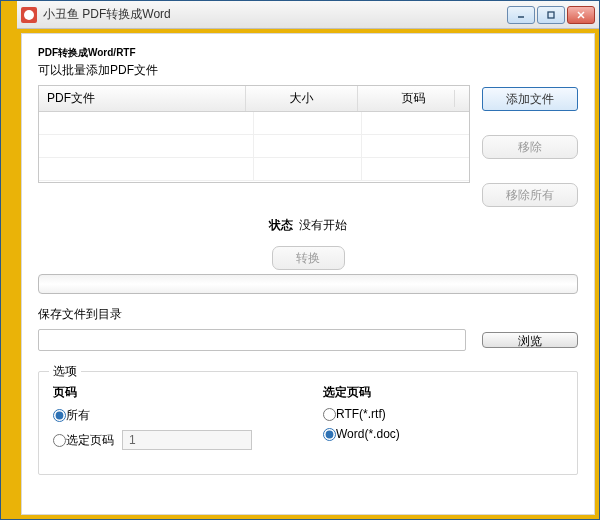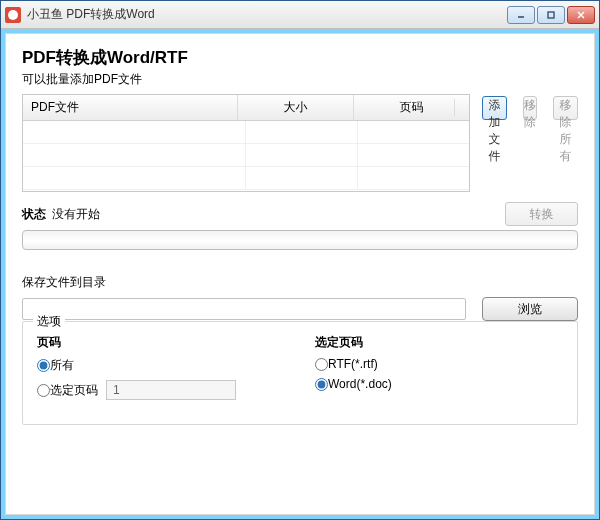--- a/index.html
+++ b/index.html
@@ -1,63 +1,63 @@
 <!DOCTYPE html>
 <html><head>
 <meta charset="utf-8">
 <style>
 * { box-sizing: border-box; margin: 0; padding: 0; }
 body { font-family: "Microsoft YaHei", "SimSun", Arial, sans-serif; font-size: 12px; background: #fff; }
 
-.window { width: 600px; height: 520px; border: 1px solid #2a5a8a; background: #7dd3fc; display: flex; flex-direction: column; }
+.window { width: 600px; height: 520px; border: 1px solid #2a5a8a; background: #eab308; display: flex; flex-direction: column; padding-left: 16px; }
 
 .titlebar { height: 28px; background: linear-gradient(#f8f8f8, #e4e4e4); display: flex; align-items: center; padding: 0 4px; border-bottom: 1px solid #c0c0c0; }
 .app-icon { width: 16px; height: 16px; background: #d94a3a; border-radius: 2px; margin-right: 6px; position: relative; }
 .app-icon::after { content: ""; position: absolute; left: 3px; top: 3px; width: 10px; height: 10px; background: #fff; border-radius: 50%; }
 .title-text { flex: 1; font-size: 12px; color: #333; }
 .win-controls { display: flex; gap: 2px; }
 .win-btn { width: 28px; height: 18px; border: 1px solid #6a8bb0; border-radius: 3px; background: linear-gradient(#eaf3fb,#c8dff5); display:flex; align-items:center; justify-content:center; cursor:pointer; }
 .win-btn.close { background: linear-gradient(#f5b3ab,#d9604f); border-color:#a83a2c; }
 .win-btn svg { width:10px; height:10px; }
 
 .client { flex:1; background:#fff; margin:4px; border:1px solid #d8d8d8; padding:12px 16px 16px; display:flex; flex-direction:column; }
 
-.section-title { font-weight:bold; font-size:17px; margin-bottom:2px; }
+.section-title { font-weight:bold; font-size:10px; margin-bottom:2px; }
 .section-sub { font-size:12px; margin-bottom:6px; }
 
 .row-main { display:flex; gap:12px; }
 .table-wrap { flex:1; }
 .table { border:1px solid #c8c8c8; width:100%; }
 .thead { display:flex; background:linear-gradient(#fefefe,#ececec); border-bottom:1px solid #d0d0d0; }
 .th { padding:4px 8px; font-size:12px; border-right:1px solid #dcdcdc; text-align:center; }
 .th:first-child { text-align:left; flex:2.4; }
 .th:nth-child(2){ flex:1.2; }
 .th:nth-child(3){ flex:1.2; border-right:none; position:relative; }
 .th:nth-child(3)::after { content:""; position:absolute; right:4px; top:4px; bottom:4px; width:10px; border-left:1px solid #dcdcdc; }
 .tbody { height:70px; background:#fff; }
 .trow { display:flex; height:23px; border-bottom:1px solid #efefef; }
 .tcell { flex:2.4; border-right:1px solid #efefef; }
 .tcell:nth-child(2){flex:1.2;}
 .tcell:nth-child(3){flex:1.2;border-right:none;}
 
-.side-btns { width:96px; display:flex; flex-direction:row; gap:16px; padding-top:2px; }
+.side-btns { width:96px; display:flex; flex-direction:column; gap:24px; padding-top:2px; }
 .btn { height:24px; border:1px solid #9aa8b8; border-radius:3px; background:linear-gradient(#fefefe,#e6e6e6); font-size:12px; cursor:pointer; color:#333; }
 .btn.primary { border:1.5px solid #2e72b5; background:linear-gradient(#f4f9ff,#d7e8f8); }
-.btn:disabled, .btn.disabled { color:#9a9a9a; border-color:#c8c8c8; background:linear-gradient(#fafafa,#eeeeee); cursor:default; }
+.btn:disabled, .btn.disabled { color:#9a9a9a; border-color:#c8c8c8; background:linear-gradient(#fafafa,#eeeeee); cursor:default;border-radius:7px; }
 
-.status-row { display:flex; gap:12px; margin-top:10px; align-items:center; }
+.status-row { display:flex; gap:12px; margin-top:10px; align-items:center;flex-direction:column; }
 .status-left { flex:1; display:flex; gap:6px; align-items:baseline; }
 .progress { margin-top:4px; width:calc(100% - 0px); height:20px; border:1px solid #bcbcbc; border-radius:4px; background:linear-gradient(#f2f2f2,#fff,#f2f2f2); }
 
-.savedir-label { margin-top:24px; margin-bottom:6px; }
+.savedir-label { margin-top:12px; margin-bottom:6px; }
 .savedir-row { display:flex; gap:16px; align-items:center; }
 .text-input { flex:1; height:22px; border:1px solid #c2c2c2; border-radius:2px; background:#fff; padding:2px 6px; font-size:12px; }
-.browse-btn { width:96px; height:24px; border:1px solid #8a8a8a; border-radius:4px; background:linear-gradient(#fcfcfc,#e2e2e2); cursor:pointer; font-size:12px; }
+.browse-btn { width:96px; height:16px; border:1px solid #8a8a8a; border-radius:4px; background:linear-gradient(#fcfcfc,#e2e2e2); cursor:pointer; font-size:12px; }
 
-.options-group { border:1px solid #d8d8d8; border-radius:2px; padding:12px 14px 18px; position:relative; }
+.options-group { margin-top:20px; border:1px solid #d8d8d8; border-radius:2px; padding:12px 14px 18px; position:relative; }
 .options-legend { position:absolute; top:-9px; left:10px; background:#fff; padding:0 4px; font-size:12px; }
 .opt-columns { display:flex; gap:30px; }
 .opt-col { flex:1; }
 .opt-heading { font-weight:bold; margin-bottom:6px; }
 .radio-row { display:flex; align-items:center; margin:6px 0; font-size:12px; }
 .radio-row input[type=radio]{ width:13px; height:13px; accent-color:#2e72b5; }
 .page-num-input { width:130px; height:20px; border:1px solid #c8c8c8; background:#f6f6f6; padding:2px 6px; font-size:12px; color:#666; margin-left:8px; }
 .spacer-convert { width:73px; display:flex; flex-direction:column; }
 </style>
 </head>

